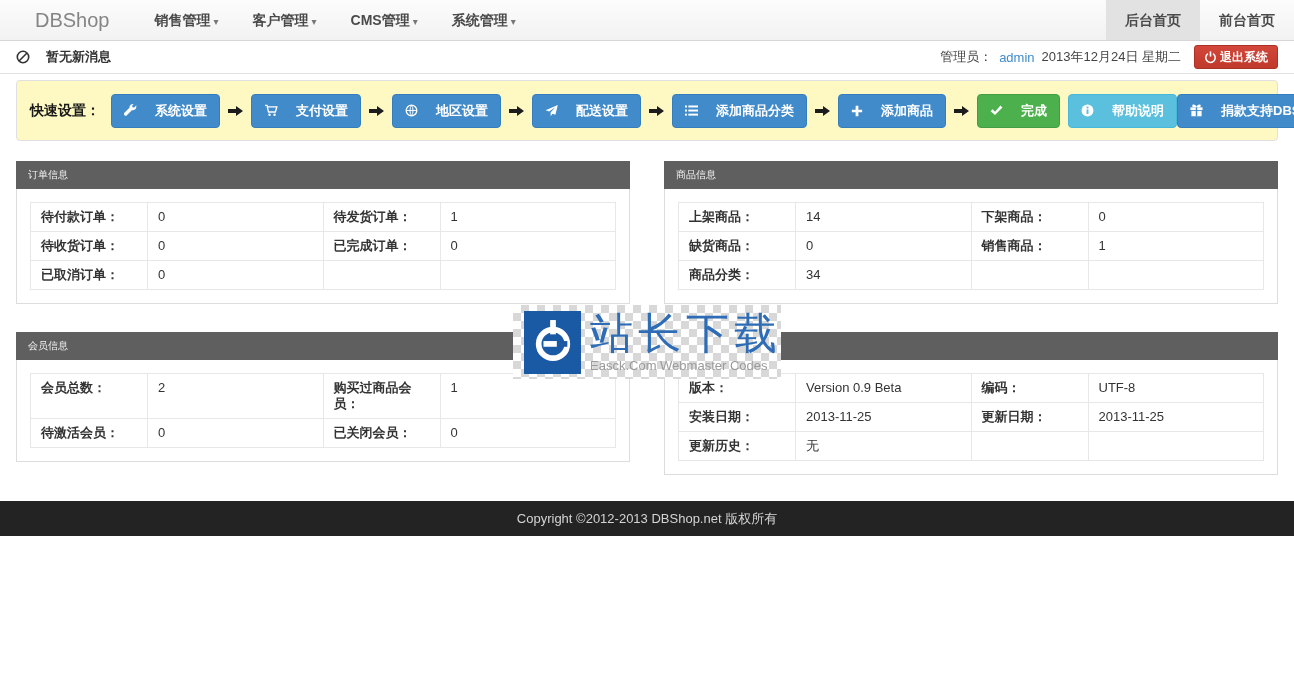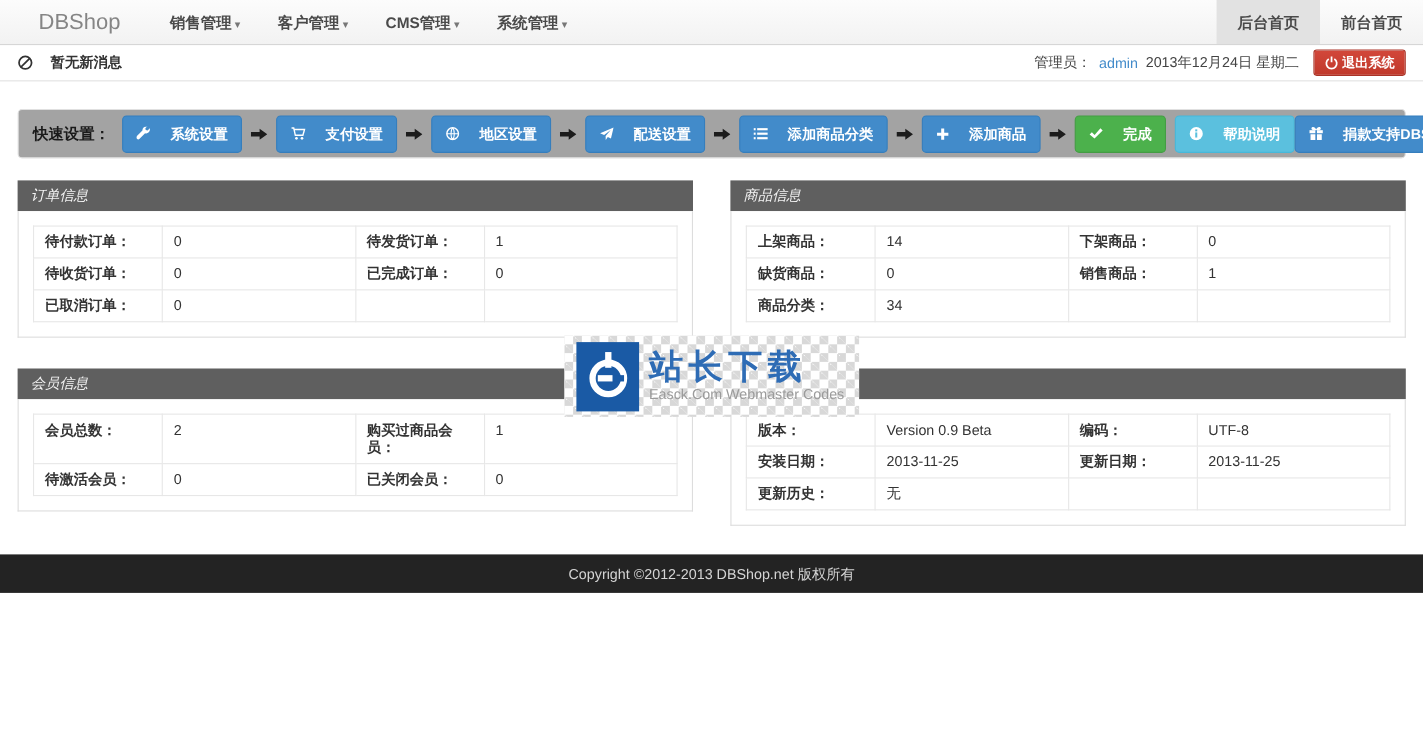--- a/index.html
+++ b/index.html
@@ -20,37 +20,37 @@
   .msg-bar { height:33px; border-bottom:1px solid #e2e2e2; display:flex; align-items:center;
     padding:0 16px; font-size:13px; color:#333; }
   .msg-left { display:flex; align-items:center; gap:16px; font-weight:bold; }
   .msg-right { margin-left:auto; display:flex; align-items:center; gap:7px; color:#444; }
   .admin-link { color:#428bca; cursor:pointer; }
   .logout-btn { background:linear-gradient(#d2473a,#c0392b); border:1px solid #aa3226; border-radius:3px;
     color:#fff; font-size:12px; font-weight:bold; height:24px; padding:0 9px;
     display:flex; align-items:center; gap:3px; margin-left:6px; cursor:pointer; }
 
   
-  .quick-bar { margin:25px 16px 0; height:45px; background:#a3a3a3; border:1px solid #e0e0e0;
+  .quick-bar { margin:6px 16px 0; height:61px; background:#fef9c3; border:1px solid #e0e0e0;
     border-radius:4px; display:flex; align-items:center; padding:0 13px; }
   .quick-label { font-size:14px; font-weight:bold; color:#1a1a1a; margin-right:11px; white-space:nowrap; }
   .btn { display:inline-flex; align-items:center; gap:18px; height:29px; padding:16px 12px;
     border-radius:4px; color:#fff; font-size:13px; font-weight:bold; cursor:pointer; white-space:nowrap; }
   .btn-primary { background:#428bca; border:1px solid #357ebd; }
   .btn-success { background:#4cb14c; border:1px solid #449d44; }
   .btn-info    { background:#5bc0de; border:1px solid #46b8da; }
   .step-arrow { margin:0 8px; display:flex; align-items:center; }
   .help-btn { margin-left:8px; }
   .donate-btn { margin-left:auto; }
 
   
   .row { display:flex; gap:34px; margin:20px 16px 0; align-items:flex-start; }
   .panel { flex:1 1 0; }
   .panel-header { background:#5f5f5f; height:28px; line-height:28px; padding:0 12px;
-    color:#f3f3f3; font-size:13px;font-style:italic; }
+    color:#f3f3f3; font-size:10px; }
   .panel-body { background:#fff; border:1px solid #ddd; border-top:none; padding:13px; }
   table.info { width:100%; border-collapse:collapse; table-layout:fixed; }
   table.info td { border:1px solid #e7e7e7; font-size:13px; color:#333;
     padding:6px 10px; line-height:16px; vertical-align:top; background:#fff; }
   table.info td.lbl { font-weight:bold; }
   .c1 { width:20%; } .c2 { width:30%; } .c3 { width:20%; } .c4 { width:30%; }
 
   
   .footer { margin-top:26px; height:35px; line-height:35px; background:#232323;
     text-align:center; color:#d4d4d4; font-size:13px; }
@@ -59,22 +59,22 @@
   .watermark { position:absolute; left:513px; top:305px; width:268px; height:74px; z-index:20;
     background-color:#fff;
     background-image:
       linear-gradient(45deg,#d8d8d8 25%,transparent 25%,transparent 75%,#d8d8d8 75%),
       linear-gradient(45deg,#d8d8d8 25%,transparent 25%,transparent 75%,#d8d8d8 75%);
     background-size:16px 16px; background-position:0 0,8px 8px;
     display:flex; align-items:center; }
   .wm-logo { width:57px; height:63px; background:#1a5aa5; margin-left:11px; flex:0 0 auto;
     display:flex; align-items:center; justify-content:center; }
   .wm-text { margin-left:9px; }
-  .wm-title { font-family:"Liberation Serif","DejaVu Serif",serif; font-weight:bold;
-    font-size:31px; line-height:1.05; color:#2e6cb5; letter-spacing:5px; white-space:nowrap; }
+  .wm-title { font-family:"Liberation Serif","DejaVu Serif",serif; font-weight:normal;
+    font-size:43px; line-height:1.05; color:#2e6cb5; letter-spacing:5px; white-space:nowrap; }
   .wm-sub { font-size:13px; color:#9b9b9b; margin-top:1px; white-space:nowrap; }
 
   svg { display:block; }
 </style>
 </head>
 <body>
 
 <div class="navbar">
   <div class="brand">DBShop</div>
 

